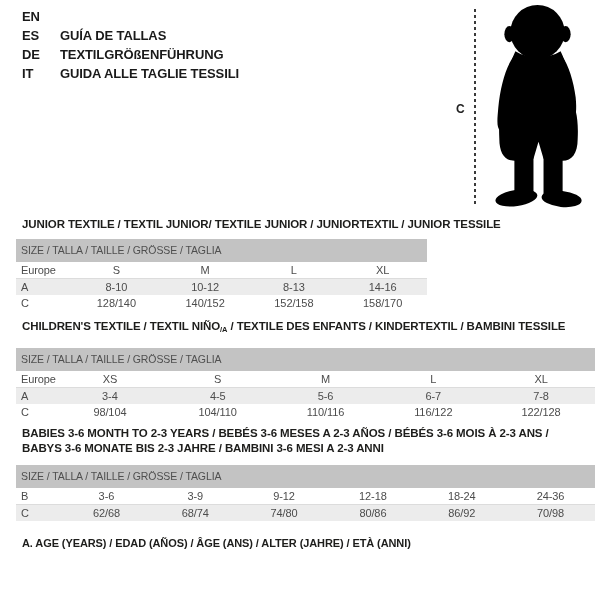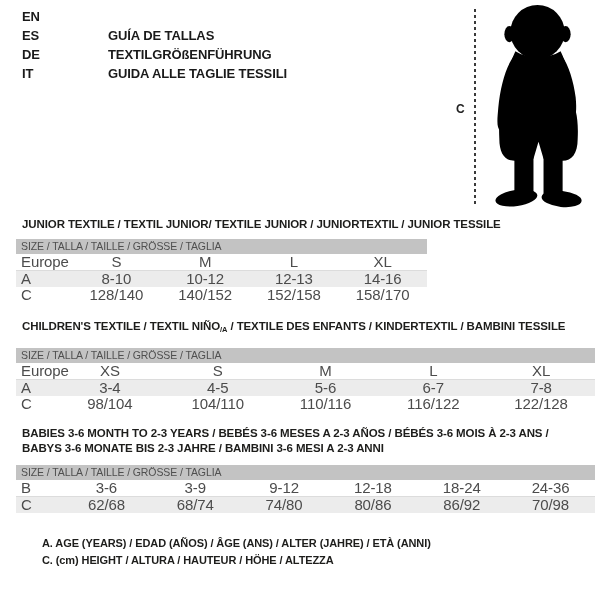--- a/index.html
+++ b/index.html
@@ -3,45 +3,45 @@
 <meta charset="utf-8">
 <style>
   html,body{margin:0;padding:0;background:#fff;}
   #canvas{
     position:relative;width:600px;height:600px;background:#ffffff;
     font-family:"Liberation Sans",sans-serif;color:#1d1d1b;overflow:hidden;
     letter-spacing:-0.1px;
   }
   
   .lang-list{position:absolute;left:22px;top:7px;}
-  .lang-row{display:flex;font-size:13px;font-weight:bold;line-height:19px;color:#1a1a1a;gap:48px;}
+  .lang-row{display:flex;font-size:13px;font-weight:bold;line-height:19px;color:#1a1a1a;}
   .lang-code{width:38px;flex:0 0 38px;}
   
   .measure-line{position:absolute;left:474px;top:9px;width:2px;height:197px;
     background:repeating-linear-gradient(to bottom,#3a3a3a 0 3px,transparent 3px 6px);}
   .measure-label{position:absolute;left:456px;top:102px;font-size:12px;font-weight:600;color:#222;}
   .baby-svg{position:absolute;left:481px;top:3px;}
   
   .sec-title{position:absolute;font-size:11.5px;font-weight:bold;color:#1d1d1b;line-height:15px;white-space:nowrap;}
   .sec-title sub{font-size:7.5px;vertical-align:-2px;}
   
   table.size-table{position:absolute;border-collapse:collapse;table-layout:fixed;}
   table.size-table th{
     background:#c3c3c3;color:#4f4f4f;font-weight:normal;font-size:10.5px;
-    text-align:left;padding:0 0 0 5px;height:15px;line-height:15px;
+    text-align:left;padding:0 0 0 5px;height:23px;line-height:15px;
   }
   table.size-table td{
-    font-size:15px;color:#4c4c4c;text-align:center;height:16px;line-height:16px;padding:0;
+    font-size:11px;color:#4c4c4c;text-align:center;height:16px;line-height:16px;padding:0;
   }
   table.size-table td.lbl{text-align:left;padding-left:5px;}
   tr.r-first td{border-bottom:1px solid #dcdcdc;height:16px;}
   tr.r-alt td{background:#ececec;}
   
   .footnotes{position:absolute;left:22px;top:535px;font-size:11px;font-weight:bold;
-    line-height:17px;color:#1d1d1b;margin-left:20px;}
+    line-height:17px;color:#1d1d1b;}
 </style>
 </head>
 <body>
 
 <div id="canvas">
 
   <div class="lang-list">
     <div class="lang-row">
       <span class="lang-code">EN</span>
     </div>
@@ -96,21 +96,21 @@
         <td class="lbl">Europe</td>
         <td>S</td>
         <td>M</td>
         <td>L</td>
         <td>XL</td>
       </tr>
       <tr class="r-alt">
         <td class="lbl">A</td>
         <td>8-10</td>
         <td>10-12</td>
-        <td>12-13</td>
+        <td>8-13</td>
         <td>14-16</td>
       </tr>
       <tr>
         <td class="lbl">C</td>
         <td>128/140</td>
         <td>140/152</td>
         <td>152/158</td>
         <td>158/170</td>
       </tr>
     </tbody>
@@ -197,16 +197,15 @@
         <td>74/80</td>
         <td>80/86</td>
         <td>86/92</td>
         <td>70/98</td>
       </tr>
     </tbody>
   </table>
 
   <div class="footnotes">
     <div>A. AGE (YEARS) / EDAD (AÑOS) / ÂGE (ANS) / ALTER (JAHRE) / ETÀ (ANNI)</div>
-    <div>C. (cm) HEIGHT / ALTURA / HAUTEUR / HÖHE / ALTEZZA</div>
   </div>
 
 </div>
 
 </body></html>

